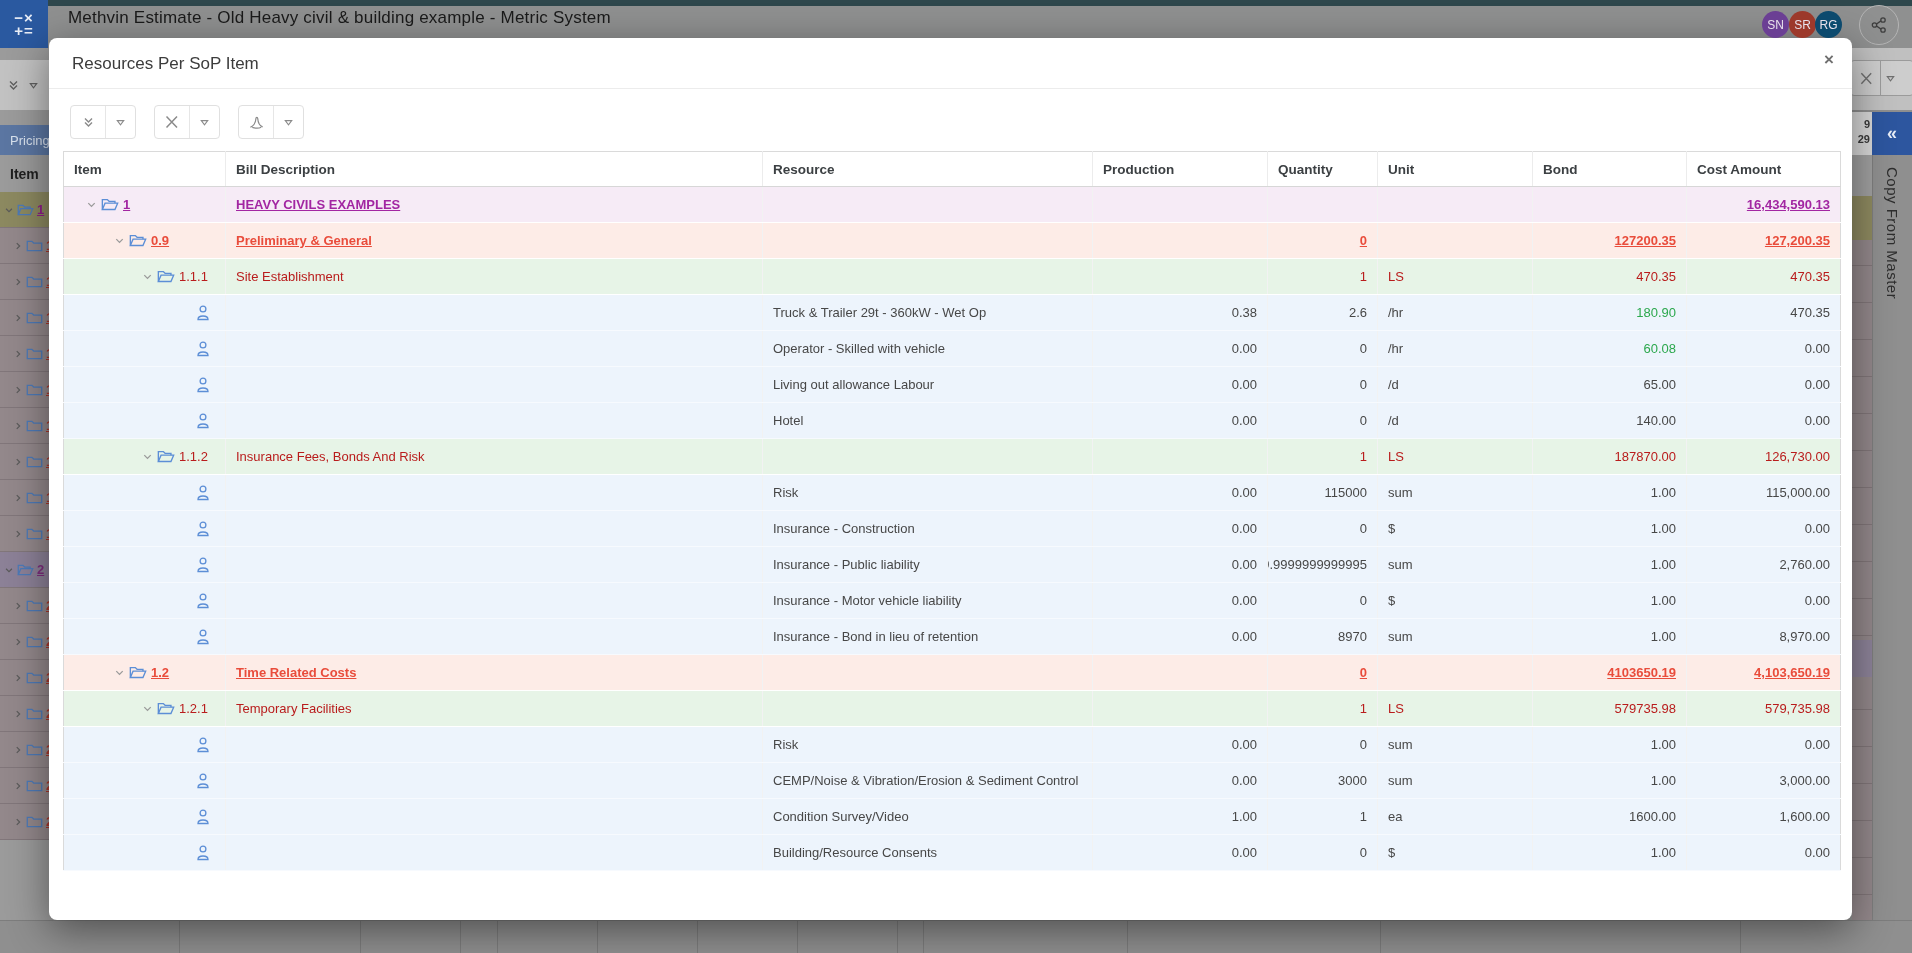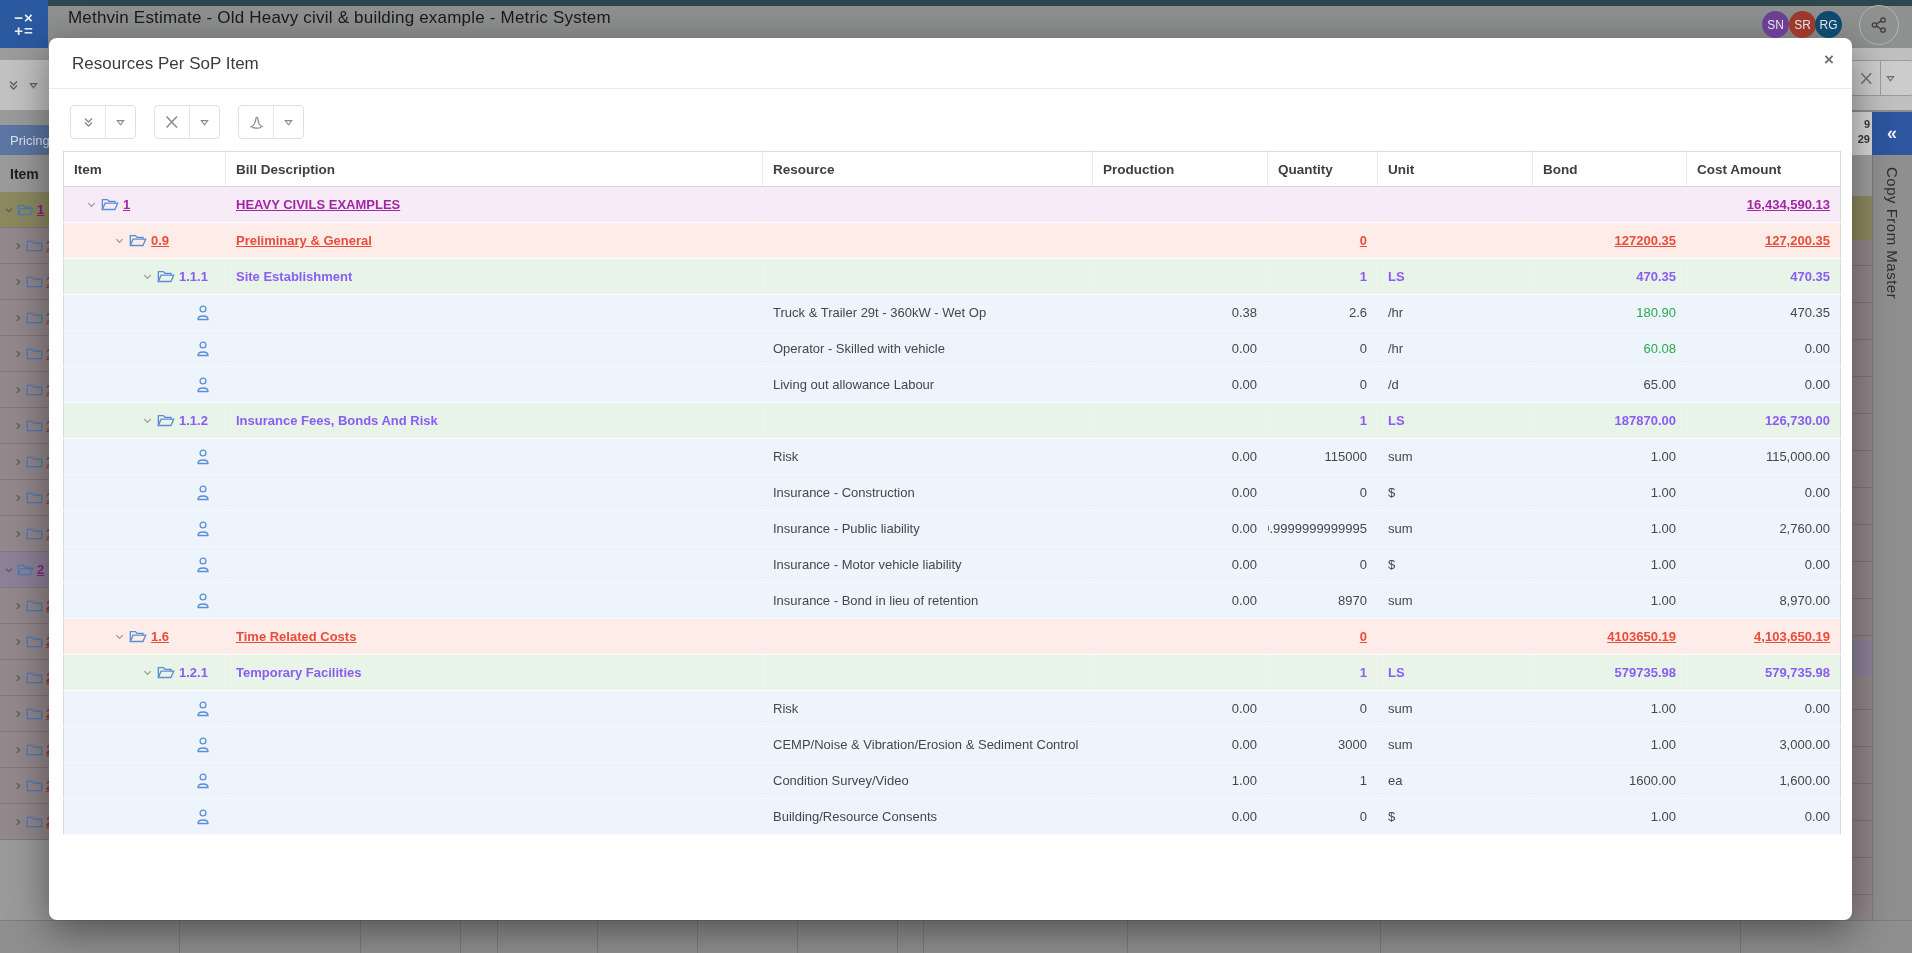--- a/index.html
+++ b/index.html
@@ -77,21 +77,21 @@
   .rtable td{height:36px;padding:0 10px;border-right:1px solid rgba(0,0,0,.05);border-bottom:1px solid #fff;
              box-sizing:border-box;white-space:nowrap;overflow:hidden;vertical-align:middle}
   .rtable td:last-child,.rtable th:last-child{border-right:none}
   tr.g1 td{background:#f6ebf6}
   tr.g2 td{background:#fdece7}
   tr.g3 td{background:#e7f4e7}
   tr.res td{background:#edf4fc;border-bottom-color:#f7fafe}
   .num{text-align:right}
   tr.g1 .v{color:#a226a2;font-weight:700;text-decoration:underline}
   tr.g2 .v{color:#e94c3b;font-weight:700;text-decoration:underline}
-  tr.g3 .v{color:#8b5cf6;font-weight:700}
+  tr.g3 .v{color:#b91c1c;font-weight:400}
   tr.res .v{color:#474747}
   tr.res .v.green{color:#2ca84d}
   .icell{display:flex;align-items:center;gap:4px}
   .ind1{padding-left:12px}.ind2{padding-left:40px}.ind3{padding-left:68px}
   .pers{justify-content:flex-end;padding-right:4px}
   td.clip{direction:rtl}
   .icn{flex:none;display:inline-flex}
 </style>
 </head>
 <body>
@@ -595,20 +595,39 @@
             </div>
           </td>
           <td></td>
           <td>Living out allowance Labour</td>
           <td class="num"><span class="v ">0.00</span></td>
           <td class="num"><span class="v ">0</span></td>
           <td><span class="v ">/d</span></td>
           <td class="num"><span class="v ">65.00</span></td>
           <td class="num"><span class="v ">0.00</span></td>
         </tr>
+        <tr class="res">
+          <td>
+            <div class="icell pers">
+              <span class="icn">
+                <svg width="16" height="17" viewBox="0 0 16 17" fill="none" stroke="#5c8ed6" stroke-width="1.3">
+                  <circle cx="8" cy="5" r="2.9"></circle>
+                  <path d="M3 15.5 C3 10.8 13 10.8 13 15.5 Z"></path>
+                </svg>
+              </span>
+            </div>
+          </td>
+          <td></td>
+          <td>Hotel</td>
+          <td class="num"><span class="v ">0.00</span></td>
+          <td class="num"><span class="v ">0</span></td>
+          <td><span class="v ">/d</span></td>
+          <td class="num"><span class="v ">140.00</span></td>
+          <td class="num"><span class="v ">0.00</span></td>
+        </tr>
         <tr class="g3">
           <td>
             <div class="icell ind3">
               <span class="icn">
                 <svg width="11" height="11" viewBox="0 0 12 12" fill="none" stroke="#9a9a9a" stroke-width="1.4">
                   <path d="M2.5 4.5 L6 8 L9.5 4.5"></path>
                 </svg>
               </span>
               <span class="icn">
                 <svg width="18" height="15" viewBox="0 0 20 16" fill="none" stroke="#5c8ed6" stroke-width="1.5">
@@ -729,21 +748,21 @@
                 <svg width="11" height="11" viewBox="0 0 12 12" fill="none" stroke="#9a9a9a" stroke-width="1.4">
                   <path d="M2.5 4.5 L6 8 L9.5 4.5"></path>
                 </svg>
               </span>
               <span class="icn">
                 <svg width="18" height="15" viewBox="0 0 20 16" fill="none" stroke="#5c8ed6" stroke-width="1.5">
                   <path d="M1.5 13.5 V2.5 H7 L9 4.5 H15.5 V6.5"></path>
                   <path d="M1.5 13.5 L4.5 6.5 H18.5 L15.5 13.5 Z"></path>
                 </svg>
               </span>
-              <span class="v">1.6</span>
+              <span class="v">1.2</span>
             </div>
           </td>
           <td><span class="v">Time Related Costs</span></td>
           <td></td>
           <td class="num"></td>
           <td class="num"><span class="v ">0</span></td>
           <td></td>
           <td class="num"><span class="v ">4103650.19</span></td>
           <td class="num"><span class="v ">4,103,650.19</span></td>
         </tr>

